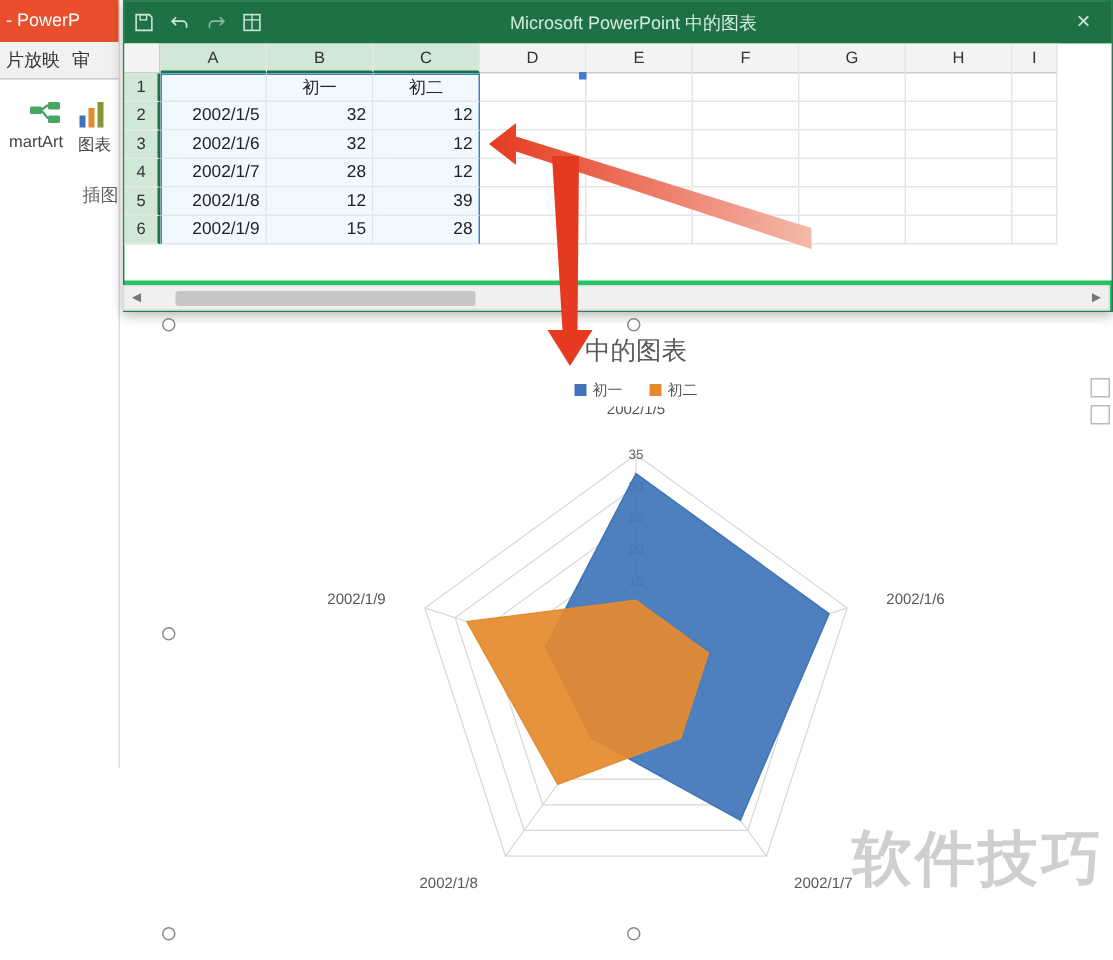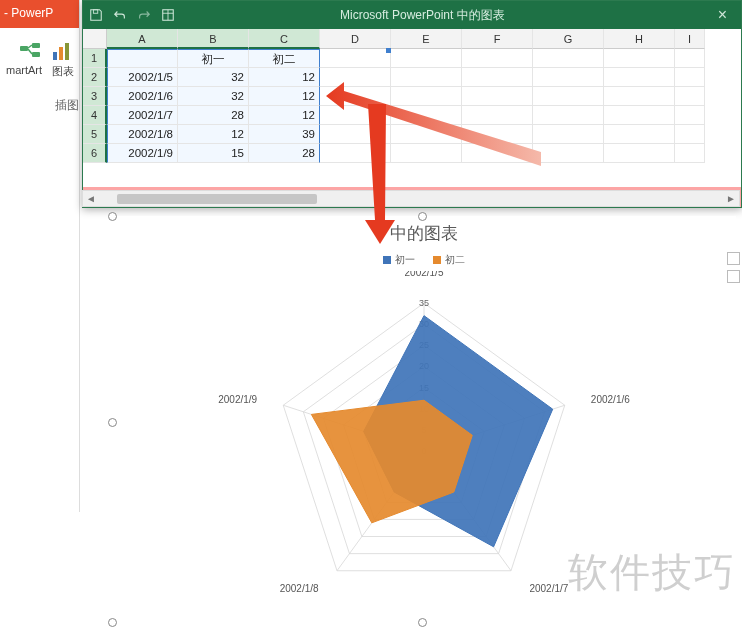--- a/index.html
+++ b/index.html
@@ -9,21 +9,21 @@
   .ppt-strip { position: absolute; left: 0; top: 0; width: 80px; height: 512px; background: #fff; border-right: 1px solid #ddd; }
   .ppt-title { background: #e94f2d; color: #fff; font-size: 12px; padding: 6px 4px; height: 28px; overflow: hidden; white-space: nowrap; }
   .ppt-tabs { background: #f1f1f1; display: flex; font-size: 12px; height: 25px; align-items: center; padding: 0 4px; gap: 8px; border-bottom: 1px solid #ccc; }
   .ppt-tabs span { color: #333; }
   .ppt-toolbar { display: flex; gap: 4px; padding: 10px 4px 4px 4px; align-items: flex-start; }
   .ppt-tbtn { display: flex; flex-direction: column; align-items: flex-end; font-size: 11px; color: #444; padding: 2px; }
   .ppt-tbtn svg { width: 24px; height: 24px; }
   .ppt-group-label { text-align: right; font-size: 12px; color: #666; margin-top: 12px; }
 
   
-  .excel-window { position: absolute; left: 82px; top: 0; width: 660px; height: 208px; background: #fca5a5; box-shadow: 0 2px 8px rgba(0,0,0,.3); border: 1px solid #2c7a4f; }
+  .excel-window { position: absolute; left: 82px; top: 0; width: 660px; height: 208px; background: #22c55e; box-shadow: 0 2px 8px rgba(0,0,0,.3); border: 1px solid #2c7a4f; }
   .excel-titlebar { background: #1e7145; color: #d6ecdf; height: 28px; display: flex; align-items: center; padding: 0 6px; font-size: 12px; }
   .excel-qat { display: flex; gap: 10px; align-items: center; }
   .excel-qat svg { width: 14px; height: 14px; }
   .excel-titlebar .title { flex: 1; text-align: center; margin-right: 40px; }
   .excel-close { color: #cfe7d9; font-size: 16px; padding: 0 8px; }
   .excel-body { display: flex; height: 158px; background: #fff; }
   .row-headers { width: 24px; }
   .corner { height: 20px; border-right: 1px solid #ccc; border-bottom: 1px solid #ccc; background: #f3f3f3; }
   .rowh { height: 19px; font-size: 11px; color: #333; text-align: center; border-right: 1px solid #ccc; border-bottom: 1px solid #e5e5e5; background: #f3f3f3; line-height: 19px; }
   .rowh.selected-r { background: #d0e8d5; border-right: 2px solid #1e7145; }
@@ -55,29 +55,33 @@
   .radar-svg { display: block; margin: 0 auto; }
   .radar-label { font-size: 10px; fill: #555; }
   .radar-val { font-size: 9px; fill: #666; text-anchor: middle; }
 
   
   .handle { position: absolute; width: 9px; height: 9px; border: 1px solid #888; border-radius: 50%; background: #fff; }
 
   
   .arrow-svg { position: absolute; pointer-events: none; }
 
-  .watermark { position: absolute; right: 6px; bottom: 40px; font-size: 40px; color: #cfcfcf; font-weight: 400; letter-spacing: 2px; font-family: "Microsoft YaHei", sans-serif; }
+  .watermark { position: absolute; right: 6px; bottom: 40px; font-size: 40px; color: #cfcfcf; font-weight: 700; letter-spacing: 2px; font-family: "Microsoft YaHei", sans-serif; }
 
   .side-btn { position: absolute; right: 2px; top: 252px; width: 13px; height: 13px; border: 1px solid #bbb; background: #fff; }
 </style>
 </head>
 <body>
 
 <div class="ppt-strip">
   <div class="ppt-title">  - PowerP</div>
+  <div class="ppt-tabs">
+    <span>片放映</span>
+    <span>审</span>
+  </div>
   <div class="ppt-toolbar">
     <div class="ppt-tbtn">
       <svg viewBox="0 0 24 24">
           <rect x="2" y="6" width="8" height="5" fill="#4aa564" rx="1"></rect>
           <rect x="14" y="3" width="8" height="5" fill="#4aa564" rx="1"></rect>
           <rect x="14" y="12" width="8" height="5" fill="#4aa564" rx="1"></rect>
           <path d="M10 8 L14 5 M10 9 L14 14" stroke="#4aa564" stroke-width="1.5" fill="none"></path>
         </svg>
       <span>martArt</span>
     </div>

